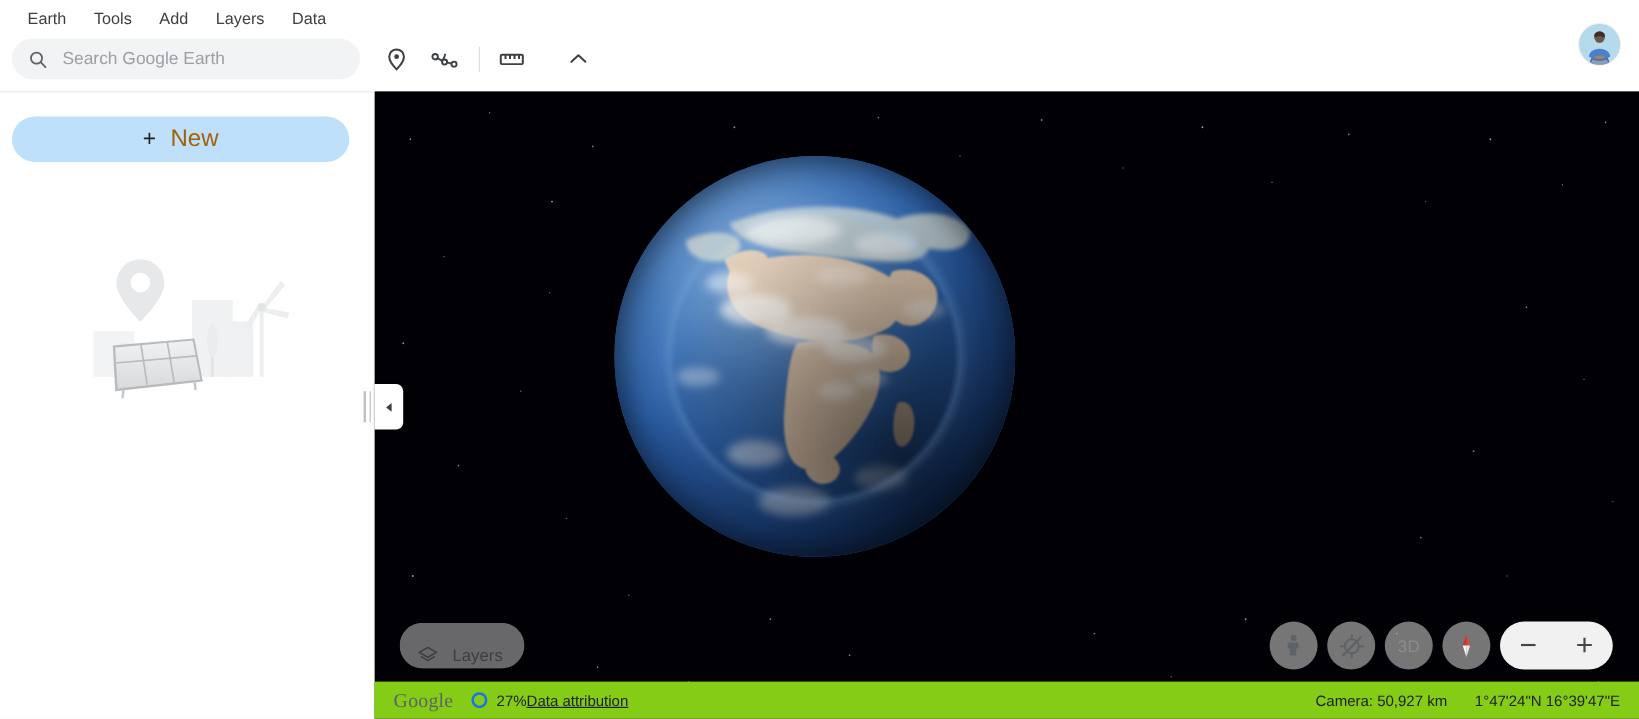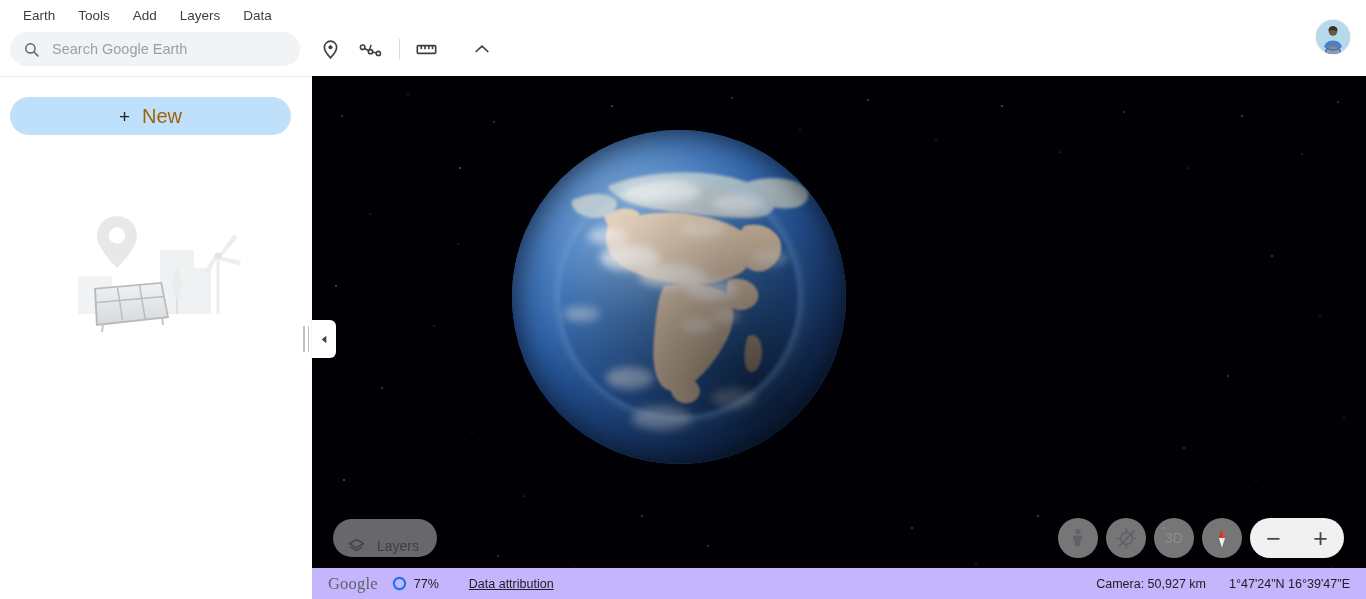--- a/index.html
+++ b/index.html
@@ -195,35 +195,35 @@
   .zoom-sign {
     font-size: 25px; color: #444746; line-height: 1;
     width: 38px; text-align: center; cursor: pointer;
     font-weight: 300;
   }
 
   
   .statusbar {
     position: absolute; left: 312px; bottom: 0;
     width: 1054px; height: 31px;
-    background: #c4b5fd;
+    background: #84cc16;
     display: flex; align-items: center;
     font-size: 12.5px; color: #202124;
     z-index: 25;
   }
   .google-logo {
     margin-left: 16px;
     font-size: 16.5px; color: #5f6368;
     font-family: "Liberation Serif", serif;
     letter-spacing: 0.2px;
   }
   .progress-ring { margin-left: 14px; display: flex; align-items: center; }
   .progress-pct { margin-left: 7px; font-size: 12.5px; color: #202124; }
   .attribution {
-    margin-left: 30px; font-size: 12.5px; color: #202124;
+    font-size: 12.5px; color: #202124;
     text-decoration: underline; cursor: pointer;
   }
   .scale-wrap {
     position: absolute; right: 277px; bottom: 3px;
     width: 186px; height: 25px;
   }
   .scale-label {
     position: absolute; right: 12px; top: 0;
     font-size: 12.5px; color: #202124; white-space: nowrap;
   }
@@ -538,21 +538,21 @@
   </div>
 
   <div class="statusbar">
     <span class="google-logo">Google</span>
 
     <span class="progress-ring">
       <svg width="15" height="15" viewBox="0 0 24 24" fill="none" stroke="#1a73e8" stroke-width="3.4">
         <circle cx="12" cy="12" r="9"></circle>
       </svg>
     </span>
-    <span class="progress-pct">77%</span>
+    <span class="progress-pct">27%</span>
 
     <span class="attribution">Data attribution</span>
 
 
     <span class="status-camera">Camera: 50,927 km</span>
     <span class="status-coords">1°47'24"N 16°39'47"E</span>
   </div>
 
 </div>
 

